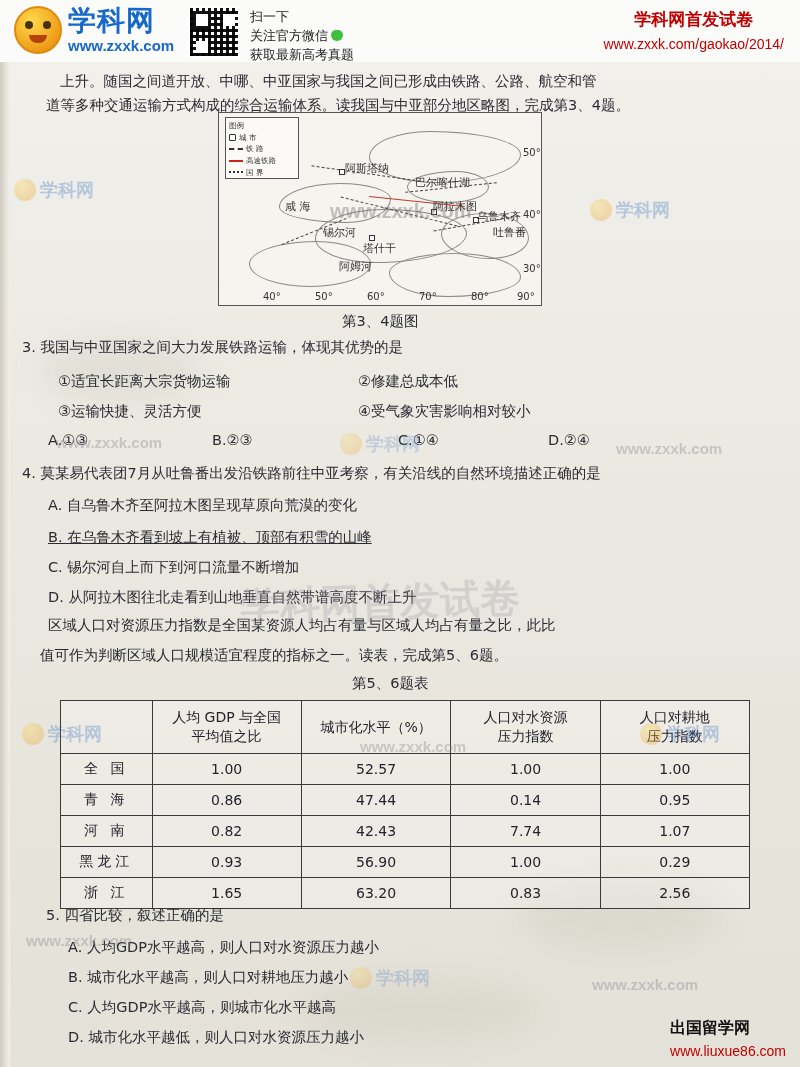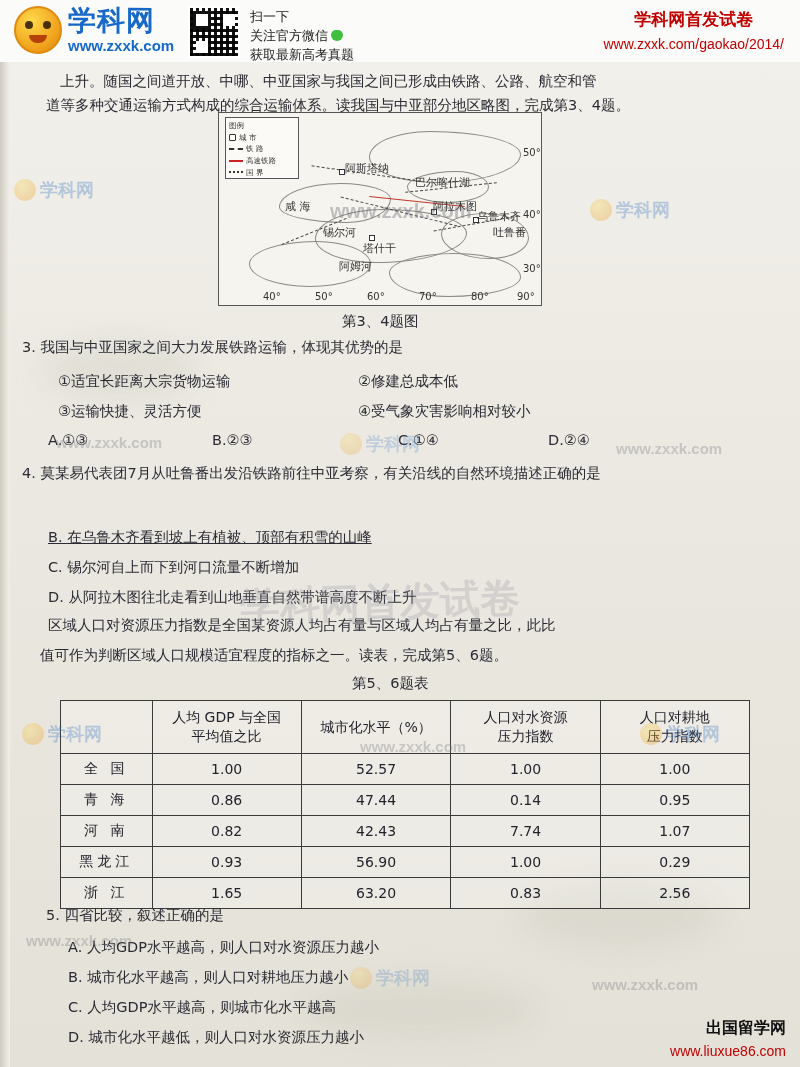--- a/index.html
+++ b/index.html
@@ -146,21 +146,21 @@
     font-size:40px;font-weight:bold;color:rgba(150,150,160,.28);
     white-space:nowrap;transform:rotate(-2deg);
   }
   .wm-map{
     position:absolute;left:330px;top:200px;
     font-family:"Liberation Sans", sans-serif;font-size:20px;font-weight:bold;
     color:rgba(110,110,120,.40);white-space:nowrap;
   }
   
   .footer{
-    position:absolute;right:14px;bottom:8px;text-align:right;
+    position:absolute;right:14px;bottom:8px;text-align:left;
   }
   .footer .f1{font-family:"DejaVu Sans",sans-serif;font-size:16px;color:#111;font-weight:bold;}
   .footer .f2{font-family:"Liberation Sans",sans-serif;font-size:14px;color:#c00000;margin-top:4px;}
   .edge{
     position:absolute;left:0;top:0;width:10px;height:1067px;
     background:linear-gradient(90deg,#cfcbc0,#f2f0ea);
   }
 </style>
 </head>
 <body>
@@ -266,20 +266,21 @@
   <div class="txt l" style="left:58px;top:372px;">①适宜长距离大宗货物运输</div>
   <div class="txt l" style="left:358px;top:372px;">②修建总成本低</div>
   <div class="txt l" style="left:58px;top:402px;">③运输快捷、灵活方便</div>
   <div class="txt l" style="left:358px;top:402px;">④受气象灾害影响相对较小</div>
   <div class="txt l" style="left:48px;top:432px;">A.①③</div>
   <div class="txt l" style="left:212px;top:432px;">B.②③</div>
   <div class="txt l" style="left:398px;top:432px;">C.①④</div>
   <div class="txt l" style="left:548px;top:432px;">D.②④</div>
 
   <div class="txt l" style="left:22px;top:464px;">4. 莫某易代表团7月从吐鲁番出发沿铁路前往中亚考察，有关沿线的自然环境描述正确的是</div>
+  <div class="txt l" style="left:48px;top:496px;">A. 自乌鲁木齐至阿拉木图呈现草原向荒漠的变化</div>
   <div class="txt l" style="left:48px;top:528px;text-decoration:underline;">B. 在乌鲁木齐看到坡上有植被、顶部有积雪的山峰</div>
   <div class="txt l" style="left:48px;top:558px;">C. 锡尔河自上而下到河口流量不断增加</div>
   <div class="txt l" style="left:48px;top:588px;">D. 从阿拉木图往北走看到山地垂直自然带谱高度不断上升</div>
 
   <div class="txt l" style="left:48px;top:616px;">区域人口对资源压力指数是全国某资源人均占有量与区域人均占有量之比，此比</div>
   <div class="txt l" style="left:40px;top:646px;">值可作为判断区域人口规模适宜程度的指标之一。读表，完成第5、6题。</div>
   <div class="txt l" style="left:352px;top:674px;">第5、6题表</div>
 
   <table class="tbl">
     <thead>

